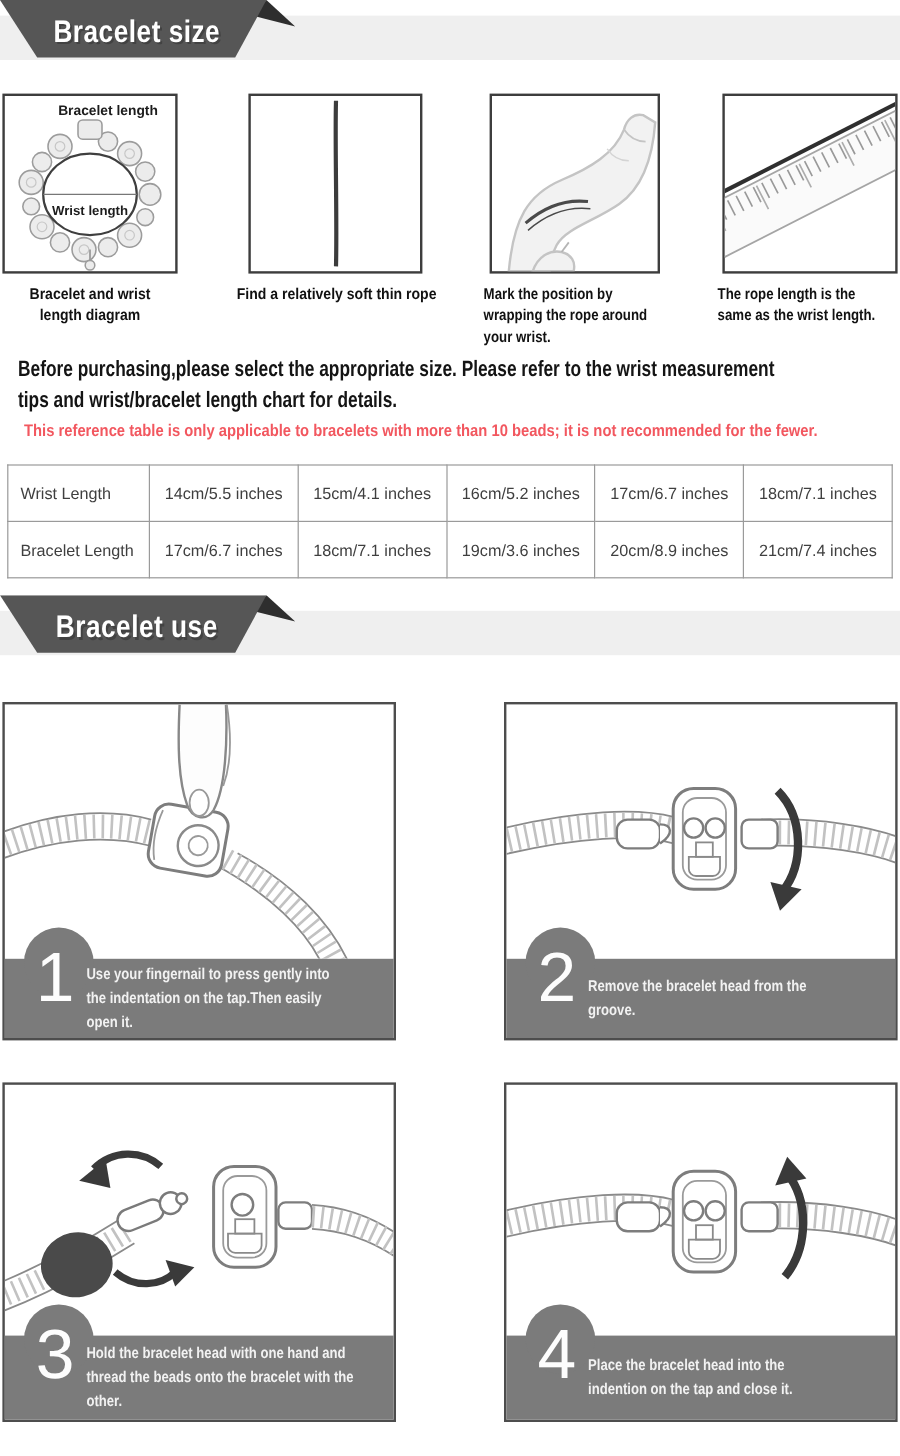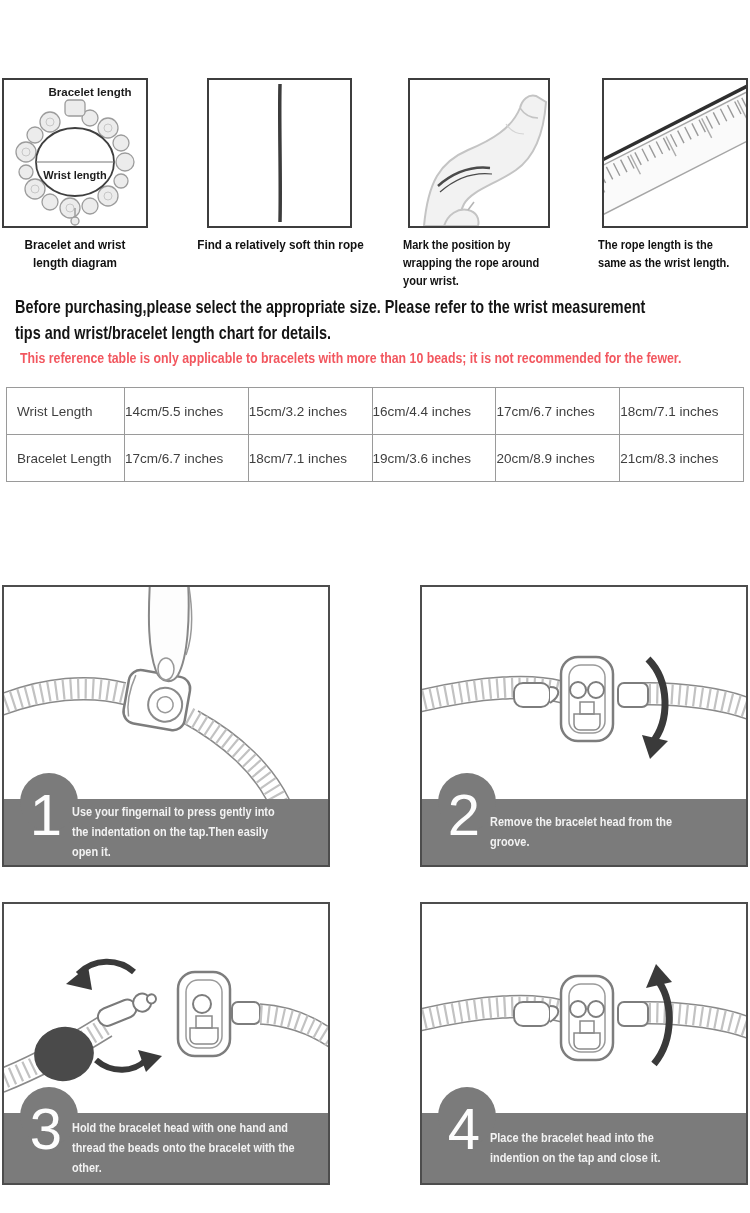--- a/index.html
+++ b/index.html
@@ -37,21 +37,21 @@
     position:absolute; left:20px; top:350px; font-size:14px; font-weight:bold;
     line-height:1.2; white-space:pre; transform:scaleX(.88); transform-origin:left top;
   }
   
   .size-table {
     position:absolute; left:6px; top:387px; width:738px; height:95px;
     border-collapse:collapse; table-layout:fixed; background:#fff;
     font-size:13.5px; color:#3f3f3f;
   }
   .size-table td {
-    border:1px solid #9a9a9a; height:47px; overflow:hidden;
+    border:1px solid #9a9a9a; text-align:center; height:47px; overflow:hidden;
   }
   .size-table td.rowhead { text-align:left; padding-left:10px; }
   
   .panel {
     position:absolute; width:328px; height:282px; background:#fff;
     border:2px solid #4d4d4d;
   }
   .panel .art { position:absolute; left:0; top:0; right:0; bottom:66px; overflow:hidden; }
   .panel .bar { position:absolute; left:0; right:0; bottom:0; height:66px; background:#7b7b7b; }
   .panel .bump {
@@ -68,20 +68,28 @@
     font-size:13px; font-weight:600; color:#f2f2f2; line-height:1.55; white-space:pre;
   }
   
   svg text { font-family:"Liberation Sans", sans-serif; font-weight:bold; fill:#1c1c1c; }
 </style>
 </head>
 <body>
 
 <div id="page">
 
+  <div class="banner" style="top:0">
+    <div class="band"></div>
+    <svg width="250" height="52" viewBox="0 0 250 52">
+      <polygon points="222,0 246,22 210,13" fill="#2e2e2e"></polygon>
+      <polygon points="0,0 222,0 196,48 31,48" fill="#565656"></polygon>
+    </svg>
+    <div class="label">Bracelet size</div>
+  </div>
 
   <div class="imgbox" style="left:2px;width:146px;height:150px;">
     <svg width="142" height="146" viewBox="0 0 142 146">
       <g fill="#ececec" stroke="#9c9c9c" stroke-width="1.3">
         <circle cx="121" cy="82" r="9"></circle>
           <circle cx="117" cy="101" r="7"></circle>
         <circle cx="104" cy="116" r="10"></circle>
           <circle cx="86" cy="126" r="8"></circle>
         <circle cx="66" cy="128" r="10"></circle>
           <circle cx="46" cy="122" r="8"></circle>
@@ -160,36 +168,44 @@
         <col>
         <col>
         <col>
         <col>
         <col>
       </colgroup>
     <tbody>
         <tr>
       <td class="rowhead">Wrist Length</td>
       <td>14cm/5.5 inches</td>
-      <td>15cm/3.2 inches</td>
-      <td>16cm/4.4 inches</td>
+      <td>15cm/4.1 inches</td>
+      <td>16cm/5.2 inches</td>
       <td>17cm/6.7 inches</td>
       <td>18cm/7.1 inches</td>
     </tr>
     <tr>
       <td class="rowhead">Bracelet Length</td>
       <td>17cm/6.7 inches</td>
       <td>18cm/7.1 inches</td>
       <td>19cm/3.6 inches</td>
       <td>20cm/8.9 inches</td>
-      <td>21cm/8.3 inches</td>
+      <td>21cm/7.4 inches</td>
     </tr>
   </tbody>
     </table>
 
+  <div class="banner" style="top:496px">
+    <div class="band"></div>
+    <svg width="250" height="52" viewBox="0 0 250 52">
+      <polygon points="222,0 246,22 210,13" fill="#2e2e2e"></polygon>
+      <polygon points="0,0 222,0 196,48 31,48" fill="#565656"></polygon>
+    </svg>
+    <div class="label">Bracelet use</div>
+  </div>
 
   <div class="panel" style="left:2px;top:585px;">
     <div class="art">
       <svg width="324" height="212" viewBox="0 0 324 212">
         <path d="M-6,108 C40,90 85,86 122,96" fill="none" stroke="#8a8a8a" stroke-width="1.5"></path>
         <path d="M-6,130 C40,112 85,108 122,118" fill="none" stroke="#8a8a8a" stroke-width="1.5"></path>
         <path d="M-6,119 C40,101 85,97 122,107" fill="none" stroke="#c2c2c2" stroke-width="20" stroke-dasharray="2.2 5.2"></path>
         <path d="M176,134 C220,158 252,188 266,220" fill="none" stroke="#8a8a8a" stroke-width="1.5"></path>
         <path d="M194,124 C238,148 270,180 286,214" fill="none" stroke="#8a8a8a" stroke-width="1.5"></path>
         <path d="M185,129 C229,153 261,184 276,217" fill="none" stroke="#c2c2c2" stroke-width="18" stroke-dasharray="2.2 5.2"></path>

